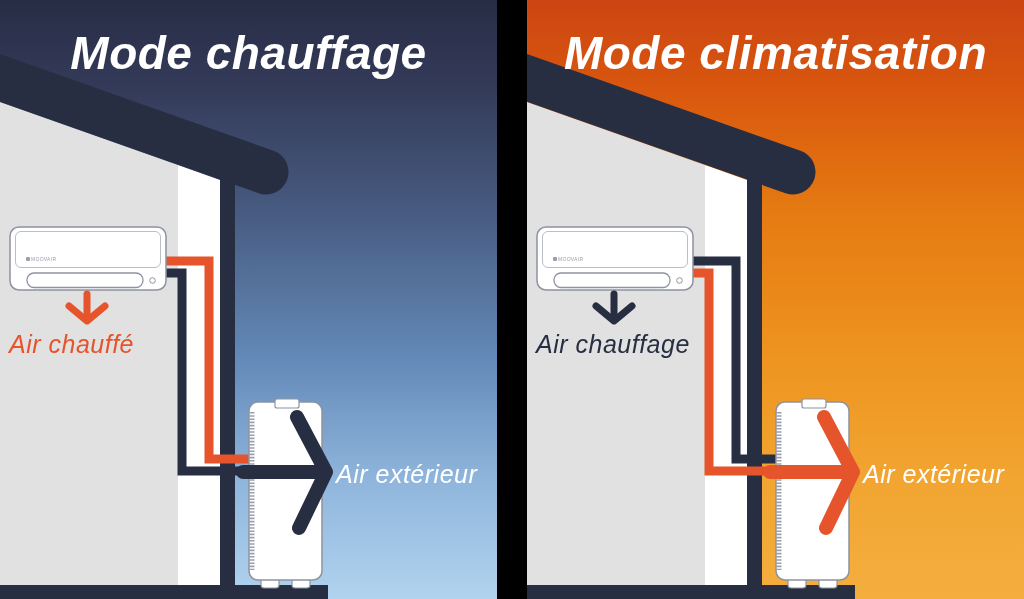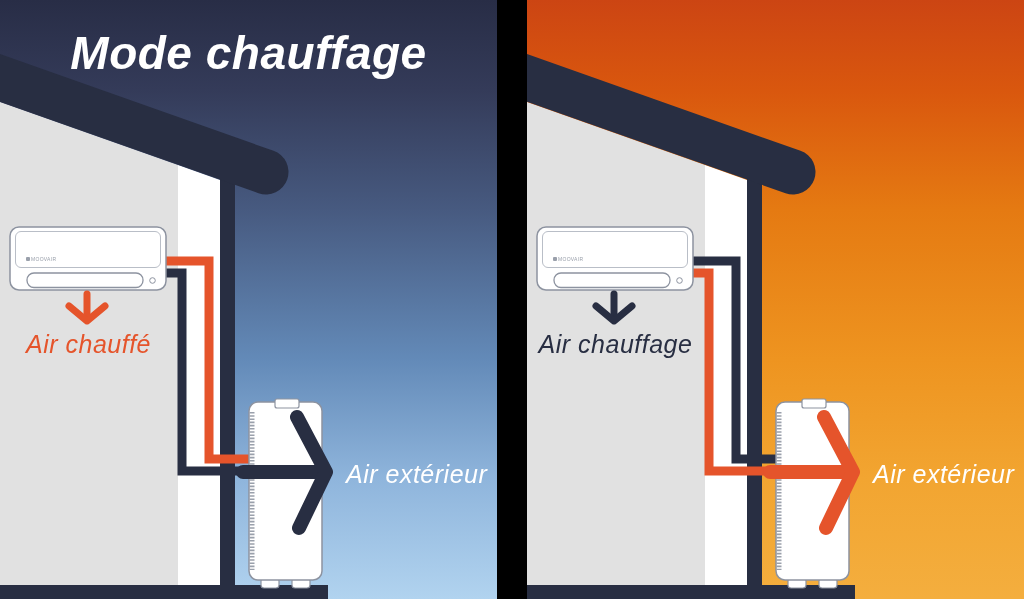--- a/index.html
+++ b/index.html
@@ -7,22 +7,22 @@
          font-family:"Liberation Sans",sans-serif;padding-left:28px;}
   .panel{position:absolute;top:0;width:497px;height:599px;overflow:hidden;}
   .panel.left{left:0;}
   .panel.right{left:527px;}
   .divider{position:absolute;left:497px;top:0;width:30px;height:599px;background:#000;}
   .scene{position:absolute;left:0;top:0;}
   .overlay{position:absolute;pointer-events:none;}
   .title{left:0;top:28px;width:100%;text-align:center;color:#fff;
          font-size:46px;font-weight:800;font-style:italic;letter-spacing:.5px;line-height:1.1;}
   .air-label{font-size:25px;font-style:italic;font-weight:400;letter-spacing:.5px;line-height:1.1;}
-  .indoor-label{left:1px;top:331px;width:175px;text-align:center;}
-  .outdoor-label{left:336px;top:461px;width:150px;text-align:left;color:#fff;margin-left:10px;}
+  .indoor-label{left:9px;top:331px;width:175px;}
+  .outdoor-label{left:336px;top:461px;width:150px;text-align:left;color:#fff;}
   .panel.left  .indoor-label{color:#e5542b;}
   .panel.right .indoor-label{color:#282e42;}
   .brand{left:26px;top:256px;font-size:5px;color:#9aa0ab;letter-spacing:.3px;display:flex;align-items:center;gap:1px;}
   .brand-square{display:inline-block;width:4px;height:4px;background:#9aa0ab;border-radius:1px;}
   
   .navy{fill:#282e42;}
   .stroke-navy{stroke:#282e42;}
   .stroke-orange{stroke:#e5542b;}
   .unit{fill:#fff;stroke:#8d93a0;}
 </style>
@@ -131,20 +131,21 @@
         <line x1="243" y1="472" x2="322" y2="472"></line>
         <polyline points="297,417 326,472 299,528"></polyline>
       </g>
 
       <g stroke="#282e42" stroke-width="7" stroke-linecap="round" stroke-linejoin="round" fill="none">
         <line x1="87" y1="294" x2="87" y2="314"></line>
         <polyline points="69,306 87,321 105,306"></polyline>
       </g>
     </svg>
 
+    <div class="overlay title">Mode climatisation</div>
     <div class="overlay brand">
       <span class="brand-square"></span>
       <span>MOOVAIR</span>
     </div>
     <div class="overlay air-label indoor-label">Air chauffage</div>
     <div class="overlay air-label outdoor-label">Air extérieur</div>
   </div>
 
 </div>
 

